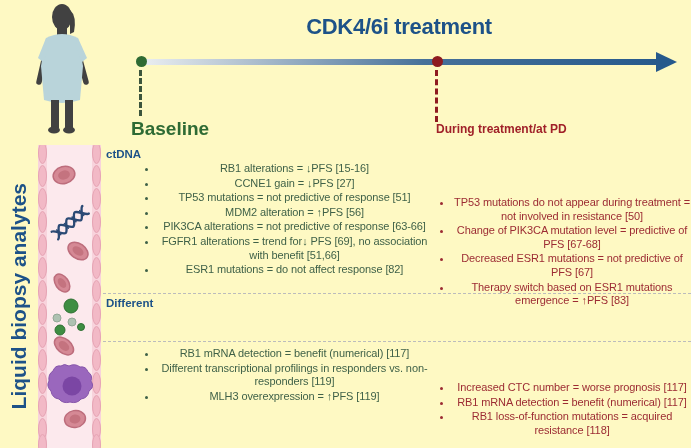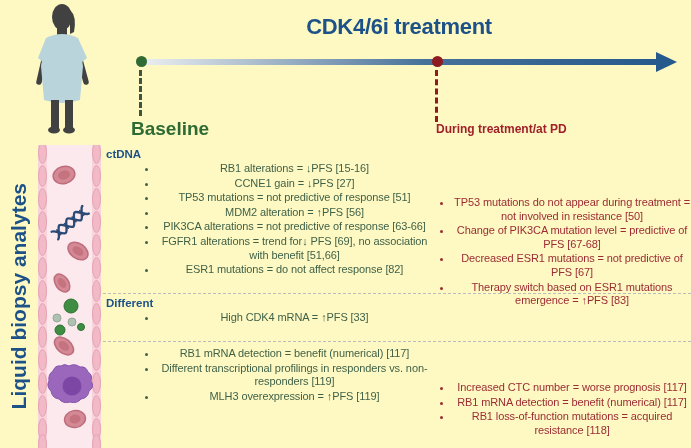--- a/index.html
+++ b/index.html
@@ -183,26 +183,20 @@
             <li>TP53 mutations do not appear during treatment = not involved in resistance [50]</li>
             <li>Change of PIK3CA mutation level = predictive of PFS [67-68]</li>
             <li>Decreased ESR1 mutations = not predictive of PFS [67]</li>
             <li>Therapy switch based on ESR1 mutations emergence = ↑PFS [83]</li>
           </ul>
       </div>
     </div>
 
     <div class="section sec-exo">
       <div class="sec-label">Different</div>
-      <div class="cols">
-        <ul class="green">
-            <li>High CDK4 mRNA = ↑PFS [33]</li>
-          </ul>
-        <ul class="red"></ul>
-      </div>
     </div>
 
     <div class="section sec-ctc">
       <div class="cols">
         <ul class="green">
             <li>RB1 mRNA detection = benefit (numerical) [117]</li>
             <li>Different transcriptional profilings in responders vs. non-responders [119]</li>
             <li>MLH3 overexpression = ↑PFS [119]</li>
           </ul>
         <ul class="red">

